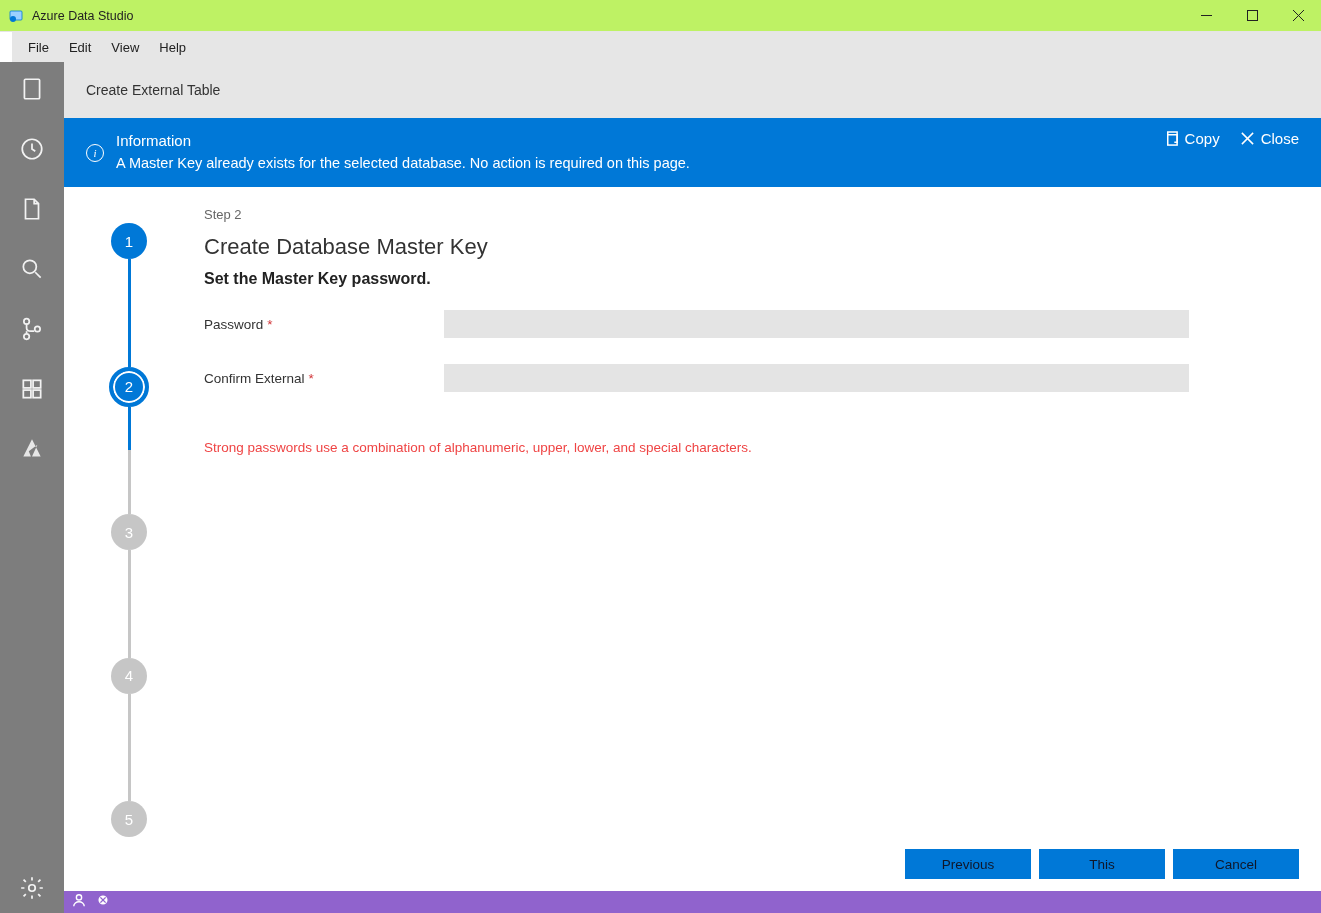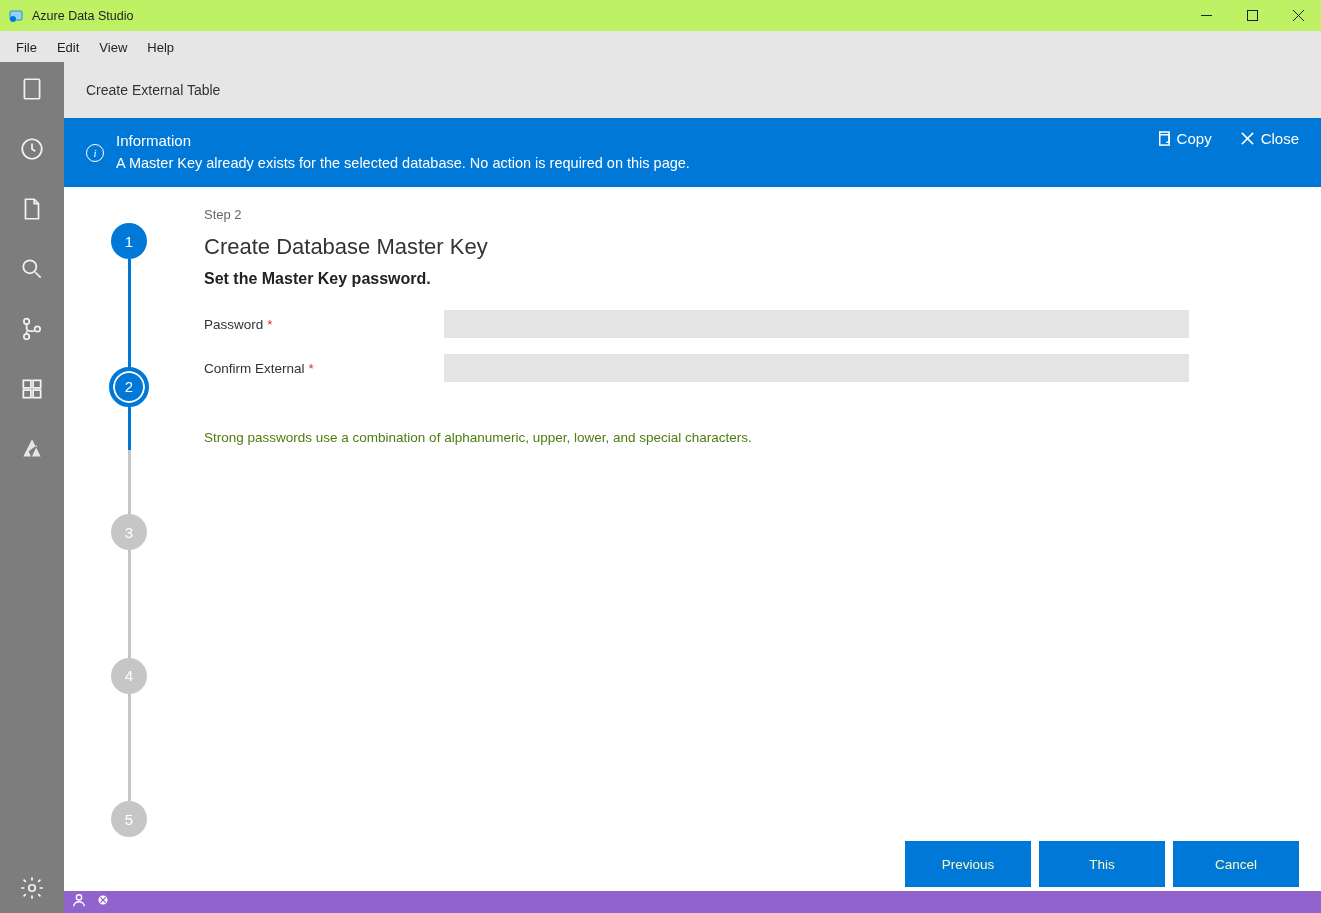--- a/index.html
+++ b/index.html
@@ -7,21 +7,21 @@
 
 
 .titlebar { height: 32px; background: #bef264; display: flex; align-items: center; border-bottom: 1px solid #e5e5e5; }
 .titlebar .app-icon { width: 16px; height: 16px; margin: 0 8px; position: relative; }
 .titlebar .app-title { font-size: 12.5px; color: #222; flex: 1; }
 .titlebar .win-controls { display: flex; }
 .titlebar .win-btn { width: 46px; height: 32px; display: flex; align-items: center; justify-content: center; }
 .titlebar .win-btn svg { width: 11px; height: 11px; }
 
 
-.menubar { height: 30px; background: #e6e6e6; display: flex; align-items: center; padding: 12px 6px; }
+.menubar { height: 30px; background: #e6e6e6; display: flex; align-items: center; padding: 12px 6px; margin-left: 12px; }
 .menubar .menu-item { padding: 4px 10px; font-size: 13px; color: #222; cursor: default; }
 
 
 .main { display: flex; height: calc(913px - 62px); }
 .activitybar { width: 64px; background: #7d7d7d; display: flex; flex-direction: column; }
 .activitybar .top-icons { flex: 1; display: flex; flex-direction: column; align-items: center; padding-top: 14px; gap: 30px; }
 .activitybar .settings-icon { display: flex; align-items: center; justify-content: center; padding-bottom: 12px; }
 .activitybar svg { width: 26px; height: 26px; stroke: #fff; fill: none; stroke-width: 1.6; opacity: 0.9; }
 
 .content { flex: 1; display: flex; flex-direction: column; background: #fff; }
@@ -29,50 +29,50 @@
 
 .page-header { height: 56px; background: #e6e6e6; display: flex; align-items: center; padding: 0 22px; }
 .page-header .title { font-size: 14px; color: #333; font-weight: 400; }
 
 
 .banner { background: #0078d7; color: #fff; display: flex; align-items: center; padding: 14px 22px 16px 22px; position: relative; }
 .banner .info-icon { width: 18px; height: 18px; border: 1.5px solid #fff; border-radius: 50%; display: flex; align-items: center; justify-content: center; font-size: 11px; font-style: italic; font-family: Georgia, serif; margin-right: 12px; margin-top: 2px; flex-shrink: 0; }
 .banner .banner-body { flex: 1; }
 .banner .banner-title { font-size: 15px; margin-bottom: 6px; }
 .banner .banner-msg { font-size: 14.5px; padding-left: 0; }
-.banner .banner-actions { display: flex; gap: 28px; align-items: center; position: absolute; right: 22px; top: 12px; }
+.banner .banner-actions { display: flex; gap: 20px; align-items: center; position: absolute; right: 22px; top: 12px; }
 .banner .banner-action { display: flex; align-items: center; gap: 6px; font-size: 15px; cursor: pointer; }
 .banner .banner-action svg { width: 15px; height: 15px; stroke: #fff; fill: none; stroke-width: 1.6; }
 
 
 .wizard { flex: 1; display: flex; padding: 20px 0 0 0; overflow: hidden; }
 .stepper { width: 130px; display: flex; flex-direction: column; align-items: center; padding-top: 16px; }
 .step-circle { width: 36px; height: 36px; border-radius: 50%; display: flex; align-items: center; justify-content: center; font-size: 15px; color: #fff; position: relative; }
 .step-circle.done { background: #0078d7; }
 .step-circle.active { background: #0078d7; border: 4px solid #0078d7; box-shadow: inset 0 0 0 2px #fff; width: 40px; height: 40px; }
 .step-circle.pending { background: #c6c6c6; color: #fff; }
 .step-line { width: 3px; flex: 1; min-height: 82px; }
 .step-line.done { background: #0078d7; }
 .step-line.partial { background: linear-gradient(#0078d7 40%, #c6c6c6 40%); }
 .step-line.pending { background: #c6c6c6; }
 
 .form-area { flex: 1; padding: 0 48px 0 10px; }
 .step-label { font-size: 13px; color: #666; margin-bottom: 12px; }
 .step-title { font-size: 22px; color: #333; font-weight: 400; margin-bottom: 10px; }
 .step-desc { font-size: 13.5px; color: #444; line-height: 1.55; margin-bottom: 45px; max-width: 1060px; }
 .section-title { font-size: 16px; font-weight: 600; color: #222; margin-bottom: 22px; }
-.form-row { display: flex; align-items: center; margin-bottom: 16px; }
+.form-row { display: flex; align-items: center; margin-bottom: 26px; }
 .form-label { width: 240px; font-size: 13.5px; color: #333; }
 .form-label .req { color: #d13438; margin-left: 4px; }
 .form-input { flex: 0 0 745px; height: 28px; background: #e4e4e4; border: none; padding: 0 8px; font-size: 13px; }
-.hint { font-size: 13.5px; color: #4d7c0f; margin-top: 48px; }
+.hint { font-size: 13.5px; color: #ef4444; margin-top: 48px; }
 
 
 .footer { height: 54px; display: flex; align-items: center; justify-content: flex-end; padding: 0 22px; gap: 8px; }
-.footer .btn { min-width: 126px; height: 46px; background: #0078d7; color: #fef9c3; border: none; font-size: 13.5px; cursor: pointer; }
+.footer .btn { min-width: 126px; height: 30px; background: #0078d7; color: #0f172a; border: none; font-size: 13.5px; cursor: pointer; }
 
 
 .statusbar { height: 22px; background: #9063cd; display: flex; align-items: center; padding: 0 8px; gap: 10px; }
 .statusbar svg { width: 14px; height: 14px; stroke: #fff; fill: none; stroke-width: 1.6; }
 .statusbar .status-err svg { fill: #fff; stroke: #9063cd; }
 </style>
 </head>
 <body>
 
 <div class="titlebar">

